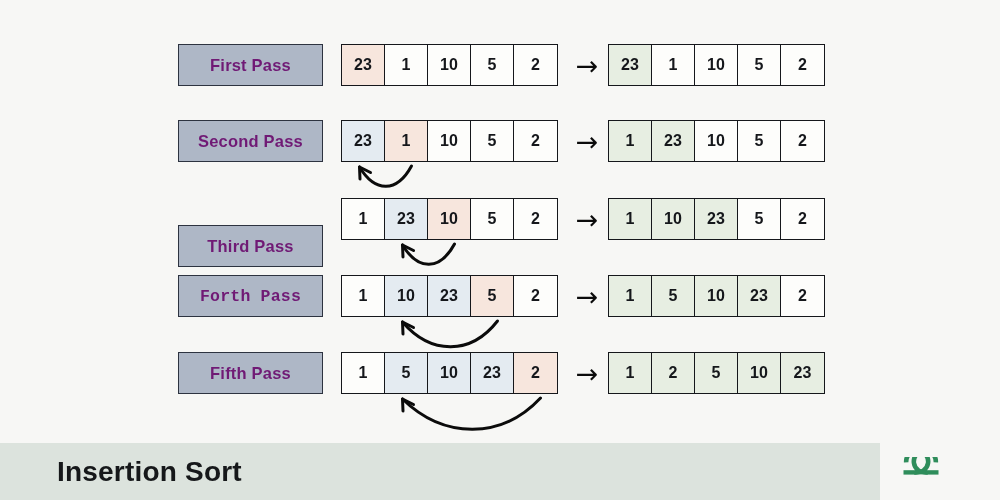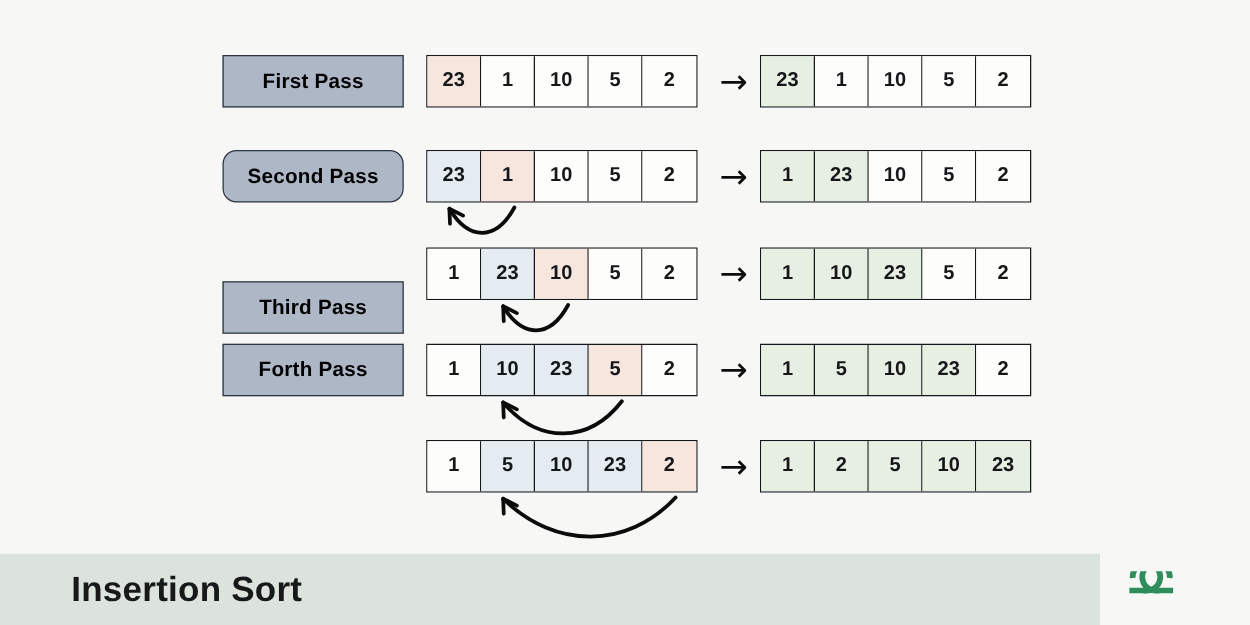--- a/index.html
+++ b/index.html
@@ -33,21 +33,21 @@
     width: 145px;
     height: 42px;
     box-sizing: border-box;
     background: #aeb7c6;
     border: 1.5px solid #2d3340;
     display: flex;
     align-items: center;
     justify-content: center;
     font-size: 16.5px;
     font-weight: bold;
-    color: #000000;
+    color: #701a75;
     letter-spacing: 0.2px;
   }
   .array {
     position: absolute;
     top: 0;
     height: 42px;
     box-sizing: border-box;
     border: 1.5px solid #15171b;
     display: flex;
     background: #ffffff;
@@ -143,21 +143,21 @@
       <div class="step-arrow">→</div>
       <div class="array right">
         <div class="cell h-done">23</div>
         <div class="cell ">1</div>
         <div class="cell ">10</div>
         <div class="cell ">5</div>
         <div class="cell ">2</div>
       </div>
     </div>
     <div class="row" style="top: 120px;">
-      <div class="pass-label" style="background: rgb(174, 183, 198); border-radius: 11px;">Second Pass</div>
+      <div class="pass-label" style="background: rgb(174, 183, 198);">Second Pass</div>
       <div class="array left">
         <div class="cell h-sorted">23</div>
         <div class="cell h-key">1</div>
         <div class="cell ">10</div>
         <div class="cell ">5</div>
         <div class="cell ">2</div>
       </div>
       <div class="step-arrow">→</div>
       <div class="array right">
         <div class="cell h-done">1</div>
@@ -179,38 +179,39 @@
       <div class="step-arrow">→</div>
       <div class="array right">
         <div class="cell h-done">1</div>
         <div class="cell h-done">10</div>
         <div class="cell h-done">23</div>
         <div class="cell ">5</div>
         <div class="cell ">2</div>
       </div>
     </div>
     <div class="row" style="top: 275px;">
-      <div class="pass-label" style="background: rgb(174, 183, 198);">Forth Pass</div>
+      <div class="pass-label" style="background: rgb(174, 183, 198); font-family: Liberation Mono, monospace;">Forth Pass</div>
       <div class="array left">
         <div class="cell ">1</div>
         <div class="cell h-sorted">10</div>
         <div class="cell h-sorted">23</div>
         <div class="cell h-key">5</div>
         <div class="cell ">2</div>
       </div>
       <div class="step-arrow">→</div>
       <div class="array right">
         <div class="cell h-done">1</div>
         <div class="cell h-done">5</div>
         <div class="cell h-done">10</div>
         <div class="cell h-done">23</div>
         <div class="cell ">2</div>
       </div>
     </div>
     <div class="row" style="top: 352px;">
+      <div class="pass-label" style="background: rgb(174, 183, 198);">Fifth Pass</div>
       <div class="array left">
         <div class="cell ">1</div>
         <div class="cell h-sorted">5</div>
         <div class="cell h-sorted">10</div>
         <div class="cell h-sorted">23</div>
         <div class="cell h-key">2</div>
       </div>
       <div class="step-arrow">→</div>
       <div class="array right">
         <div class="cell h-done">1</div>

